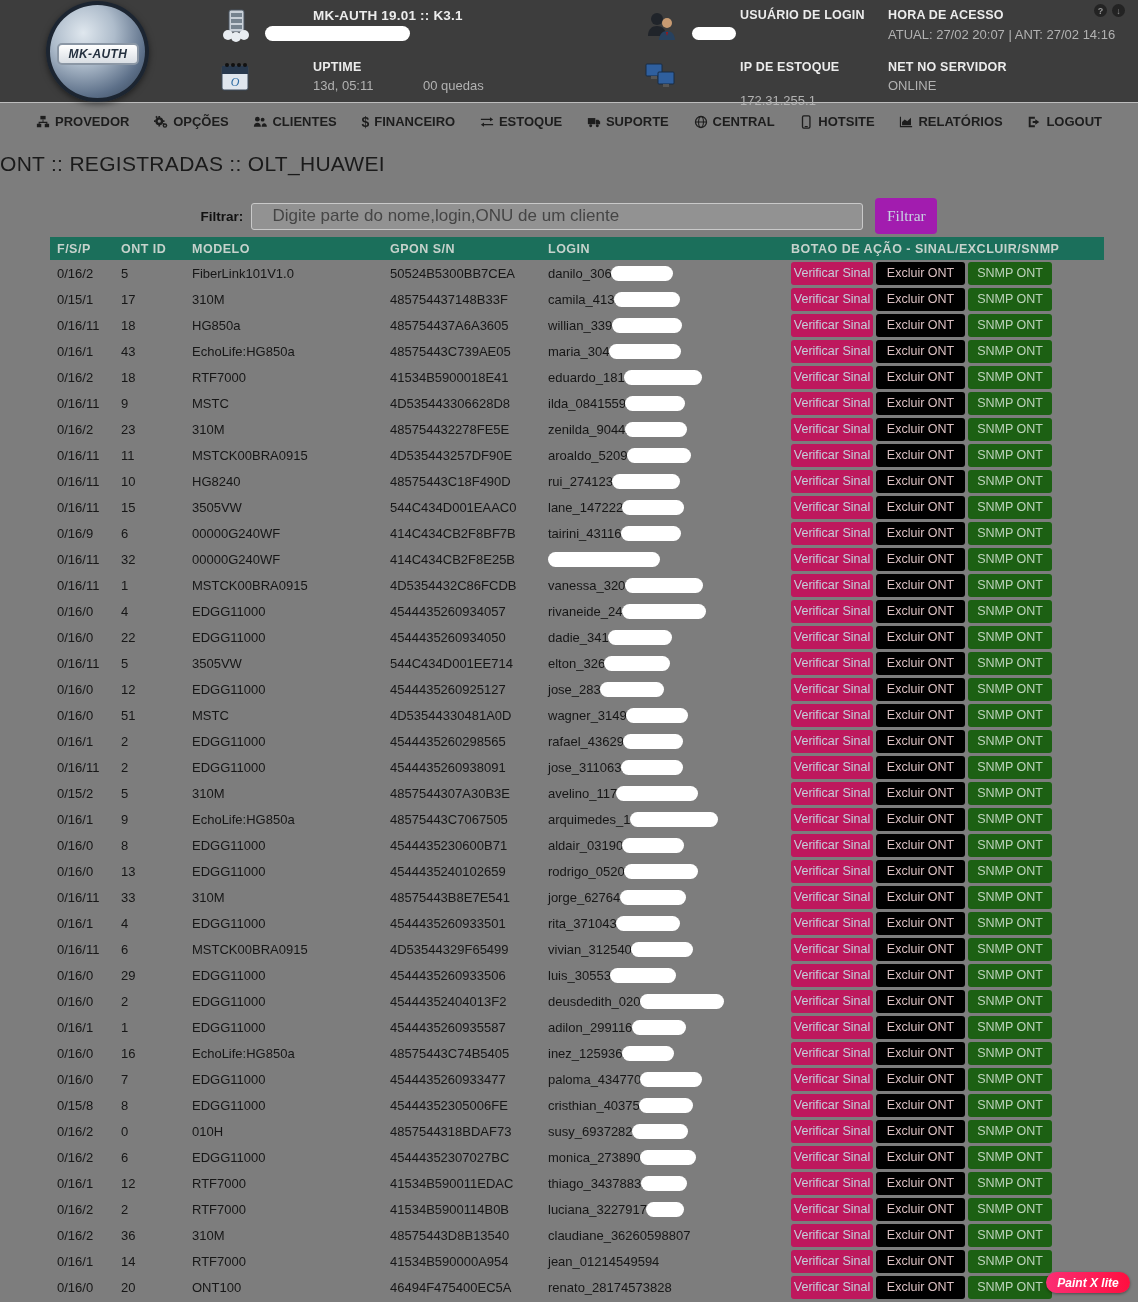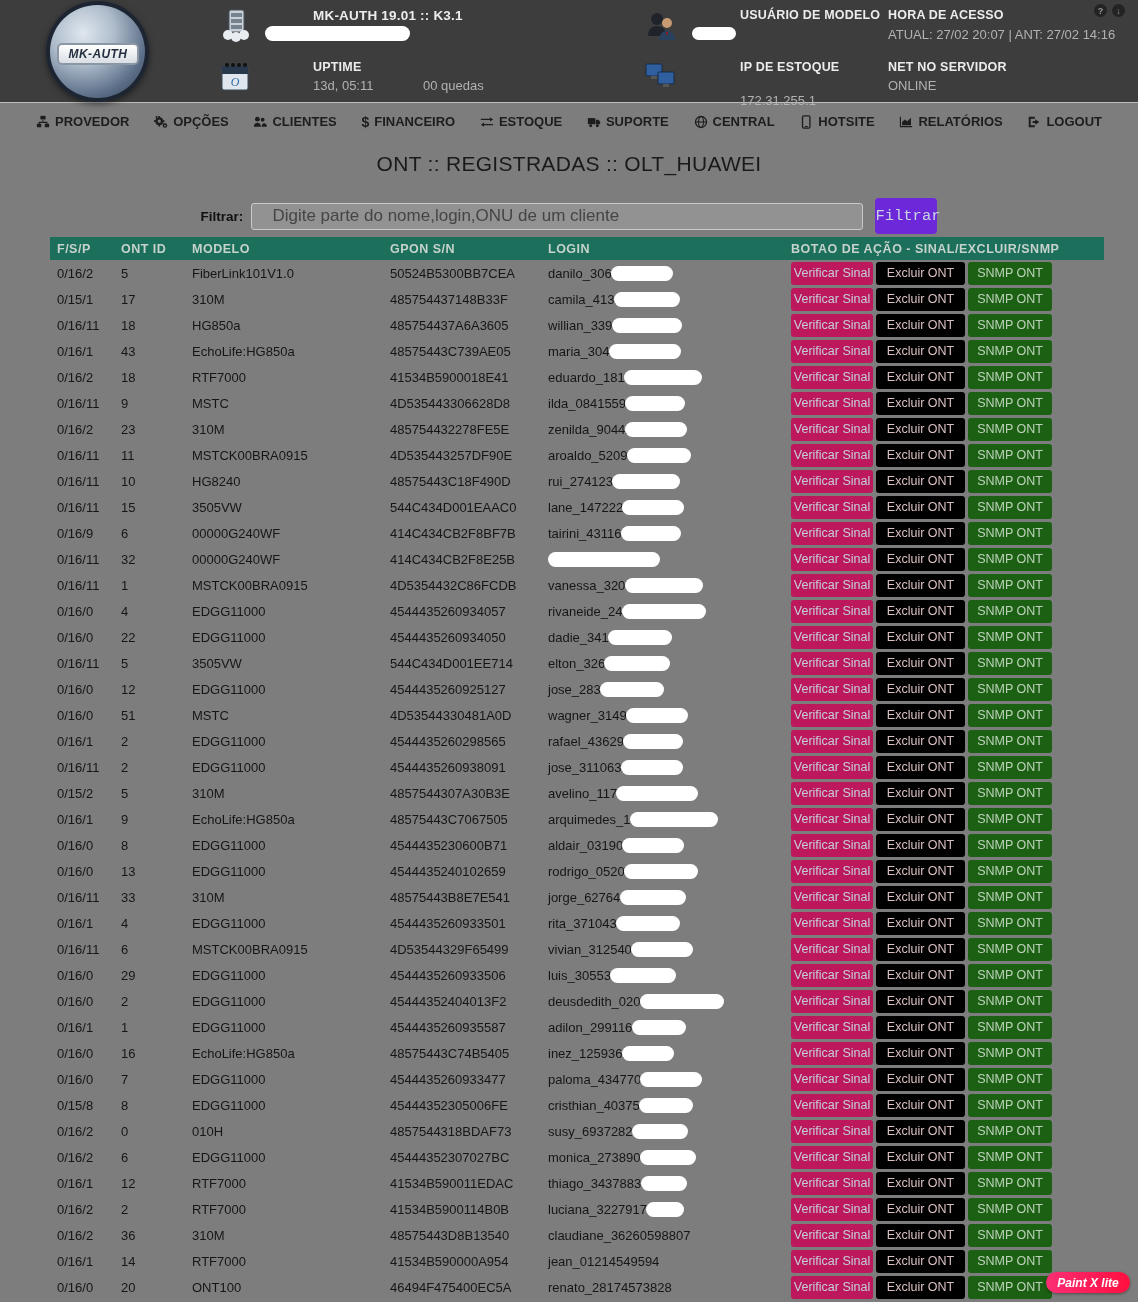--- a/index.html
+++ b/index.html
@@ -23,28 +23,28 @@
   .circ { width:13px; height:13px; border-radius:50%; background:#232323; color:#979797; font-size:9px;
           display:flex; align-items:center; justify-content:center; font-weight:bold; cursor:pointer; }
 
   
   .nav { display:flex; justify-content:space-between; align-items:center; height:37px; padding:0 36px; }
   .nav-item { display:flex; align-items:center; gap:5px; font-size:13px; font-weight:bold; color:#1d1d1d; cursor:pointer; white-space:nowrap; }
   .nav-item svg { width:14px; height:14px; fill:#1d1d1d; }
   .dollar { font-size:14px; font-weight:bold; }
 
   
-  .page-title { text-align:center; margin-top:12px; font-size:21px; color:#1a1a1a; letter-spacing:.3px; }
+  .page-title { text-align:left; margin-top:12px; font-size:21px; color:#1a1a1a; letter-spacing:.3px; }
   .filter-row { display:flex; align-items:center; justify-content:center; margin-top:22px; height:36px; }
   .filter-label { font-weight:bold; font-size:13.5px; color:#111; margin-right:8px; }
   .filter-input { width:612px; height:27px; background:#929292; border:1px solid #c9c9c9; border-radius:3px;
                   padding:0 20px; font-size:17px; color:#2e2e2e; font-family:"Liberation Sans",sans-serif; }
   .filter-input::placeholder { color:#454545; opacity:1; }
-  .filter-btn { margin-left:12px; width:62px; height:36px; background:#6d28d9; color:#c7d3e2; border:none;
-                border-radius:4px; font-size:15.5px; cursor:pointer; font-family:Liberation Mono, monospace; }
+  .filter-btn { margin-left:12px; width:62px; height:36px; background:#a21caf; color:#c7d3e2; border:none;
+                border-radius:4px; font-size:15.5px; cursor:pointer; font-family:Liberation Serif, serif; }
 
   
   .tbl { margin:3px 0 0 50px; width:1054px; }
   .thead, .trow { display:grid; grid-template-columns:64px 71px 198px 158px 243px 1fr; align-items:center; padding-left:7px; }
   .thead { background:#1b6f5b; height:23px; color:#c6d2cc; font-weight:bold; font-size:12.5px; letter-spacing:.5px; }
   .trow { height:26px; font-size:13px; color:#161616; }
   .c { white-space:nowrap; overflow:visible; }
   .login-wrap { display:flex; align-items:center; }
   .login-blob { height:15px; margin-left:-8px; position:relative; z-index:2; }
   .actions { display:flex; gap:3px; align-items:center; }
@@ -100,21 +100,21 @@
   </div>
 
   <svg class="hicon" style="left:644px;top:10px" viewBox="0 0 34 34">
     <circle cx="13" cy="9" r="6" fill="#20242a"></circle>
       <path d="M4 26c0-7 4-10 9-10s9 3 9 10z" fill="#20242a"></path>
     <circle cx="23" cy="13" r="5" fill="#c89b72"></circle>
       <path d="M15 30c.5-6 3.5-9 8-9s7.5 3 8 9z" fill="#27415e"></path>
     <path d="M22 22l1 4 1-4z" fill="#a11"></path>
   </svg>
   <div class="hblk" style="left:692px;top:8px">
-    <div class="hlabel">USUÁRIO DE MODELO</div>
+    <div class="hlabel">USUÁRIO DE LOGIN</div>
   </div>
   <div class="blob hblob" style="left:692px;top:27px;width:44px;height:13px"></div>
 
   <div class="hblk" style="left:840px;top:8px">
     <div class="hlabel">HORA DE ACESSO</div>
     <div style="margin-top:5px">ATUAL: 27/02 20:07 | ANT: 27/02 14:16</div>
   </div>
 
   <svg class="hicon" style="left:644px;top:60px" viewBox="0 0 34 34">
     <rect x="2" y="4" width="16" height="12" rx="1" fill="#2f5f9e" stroke="#182c44"></rect>

